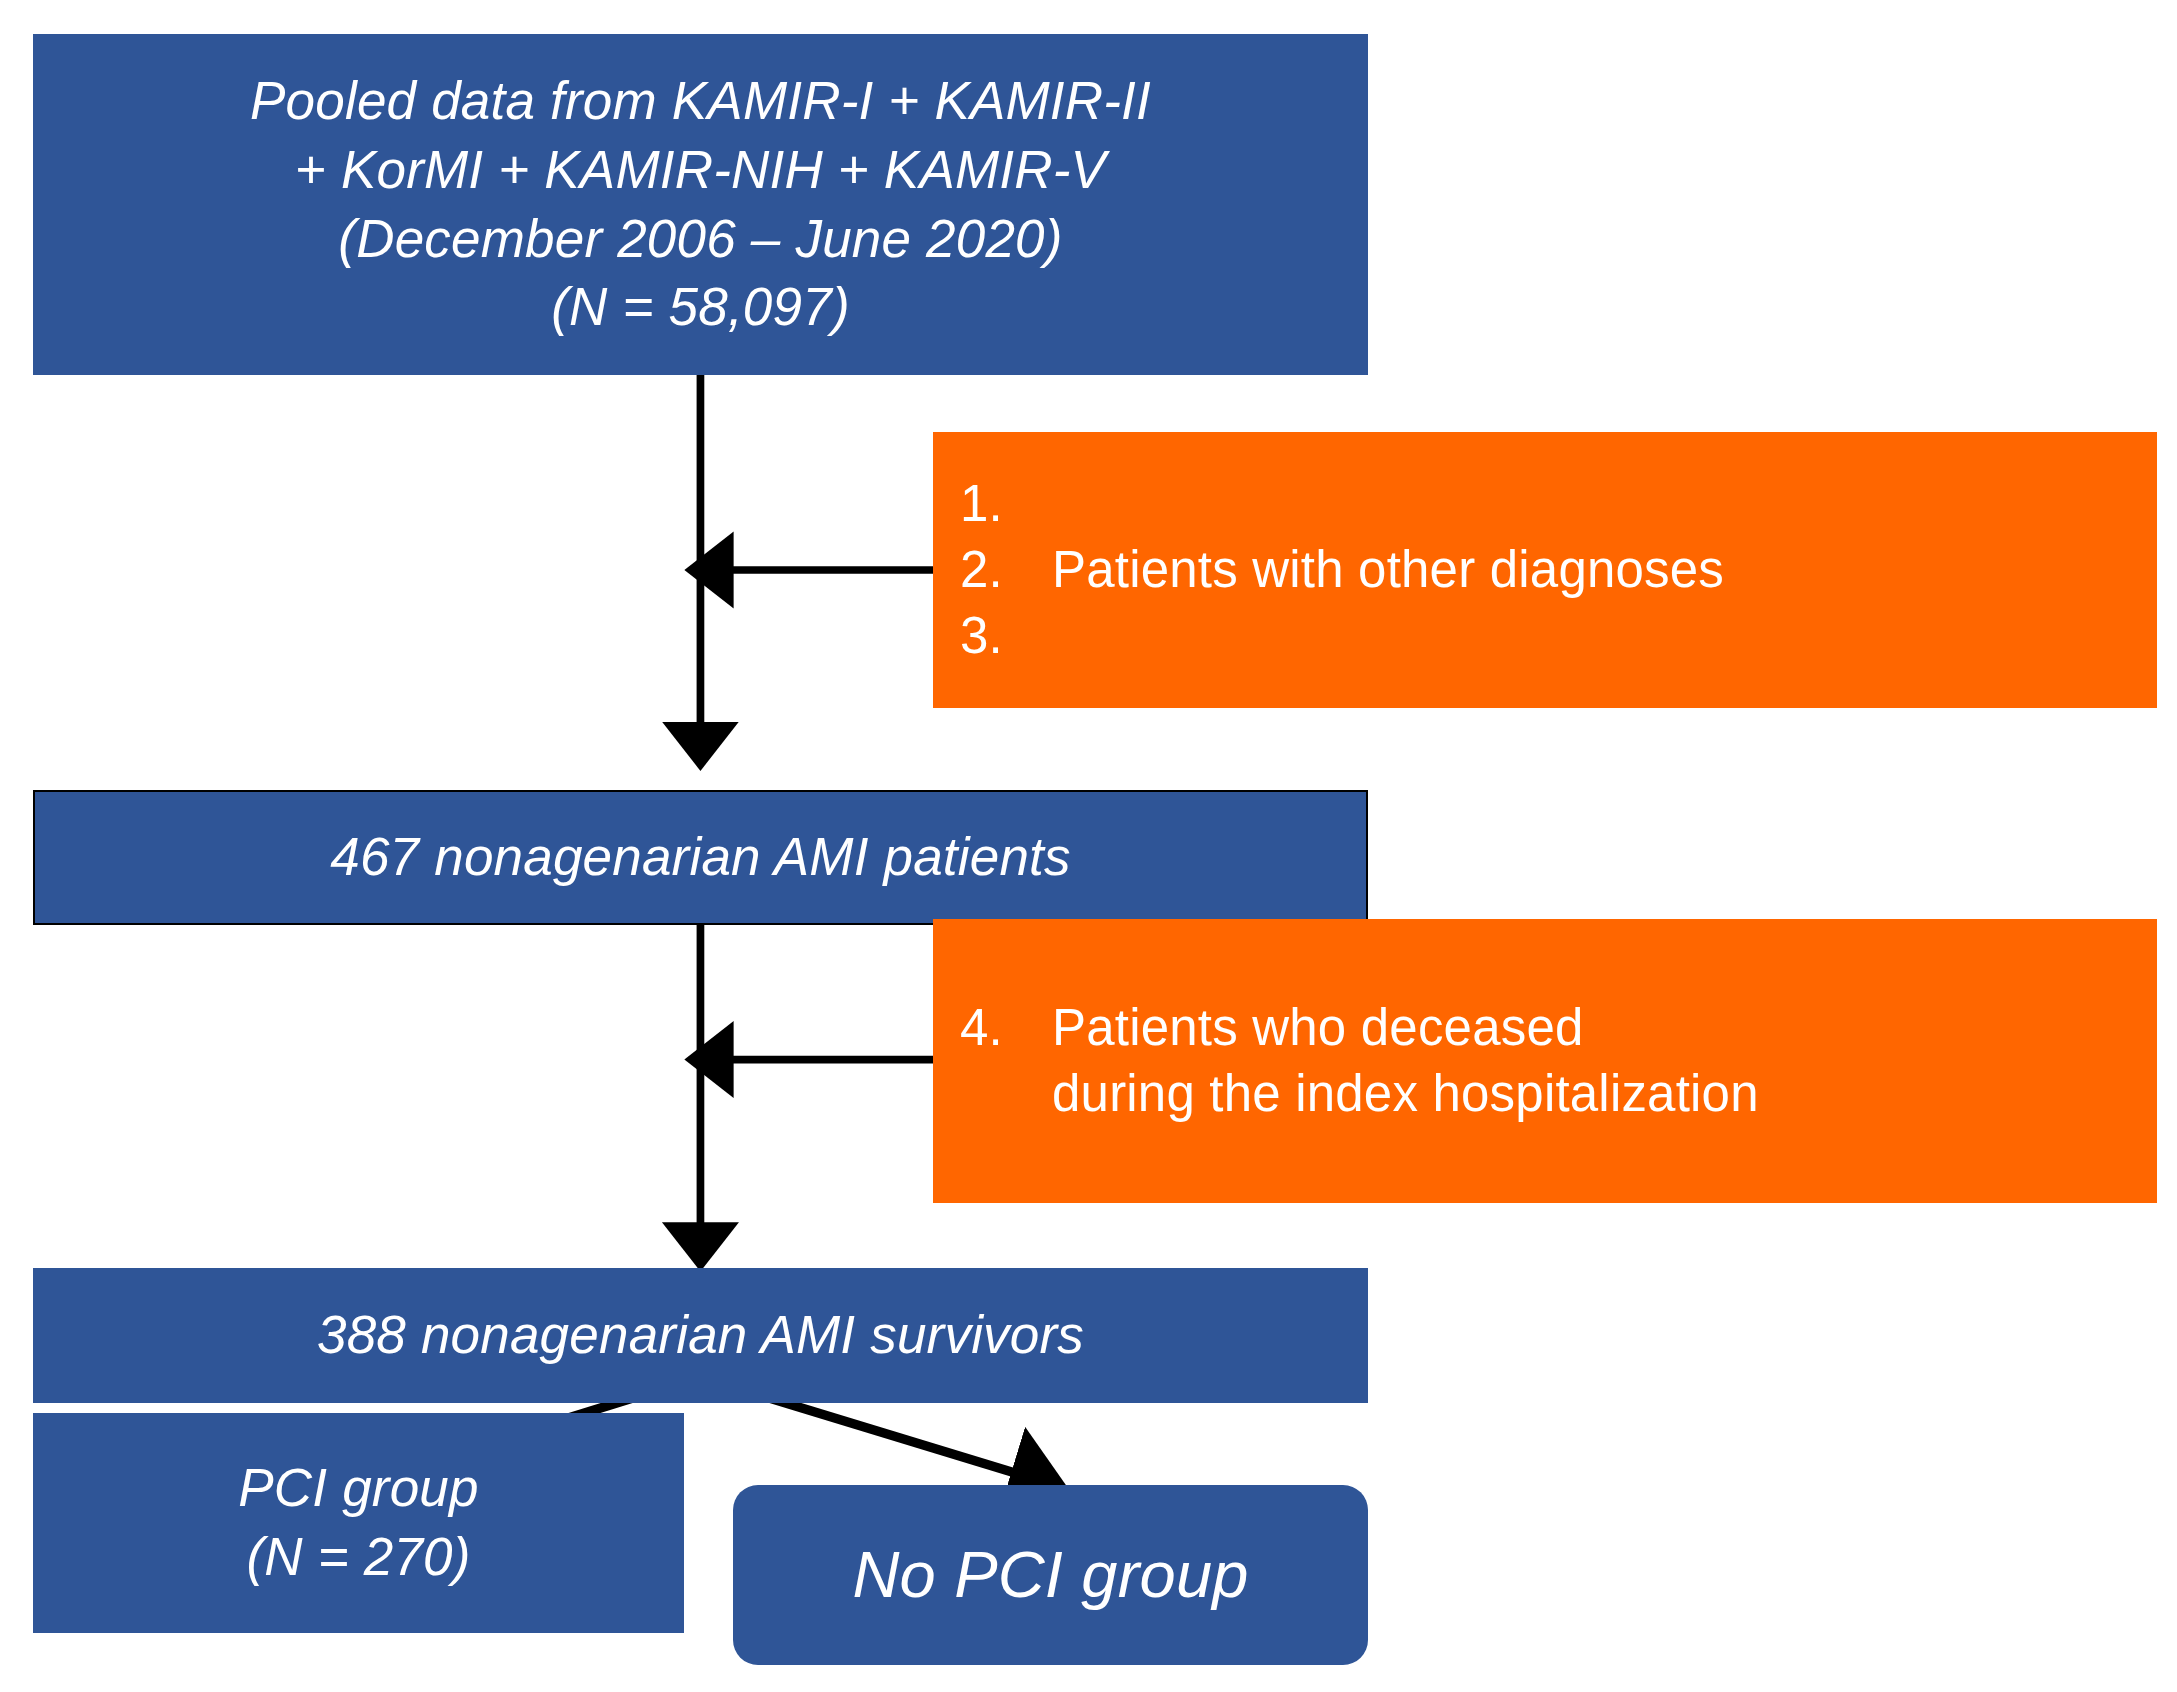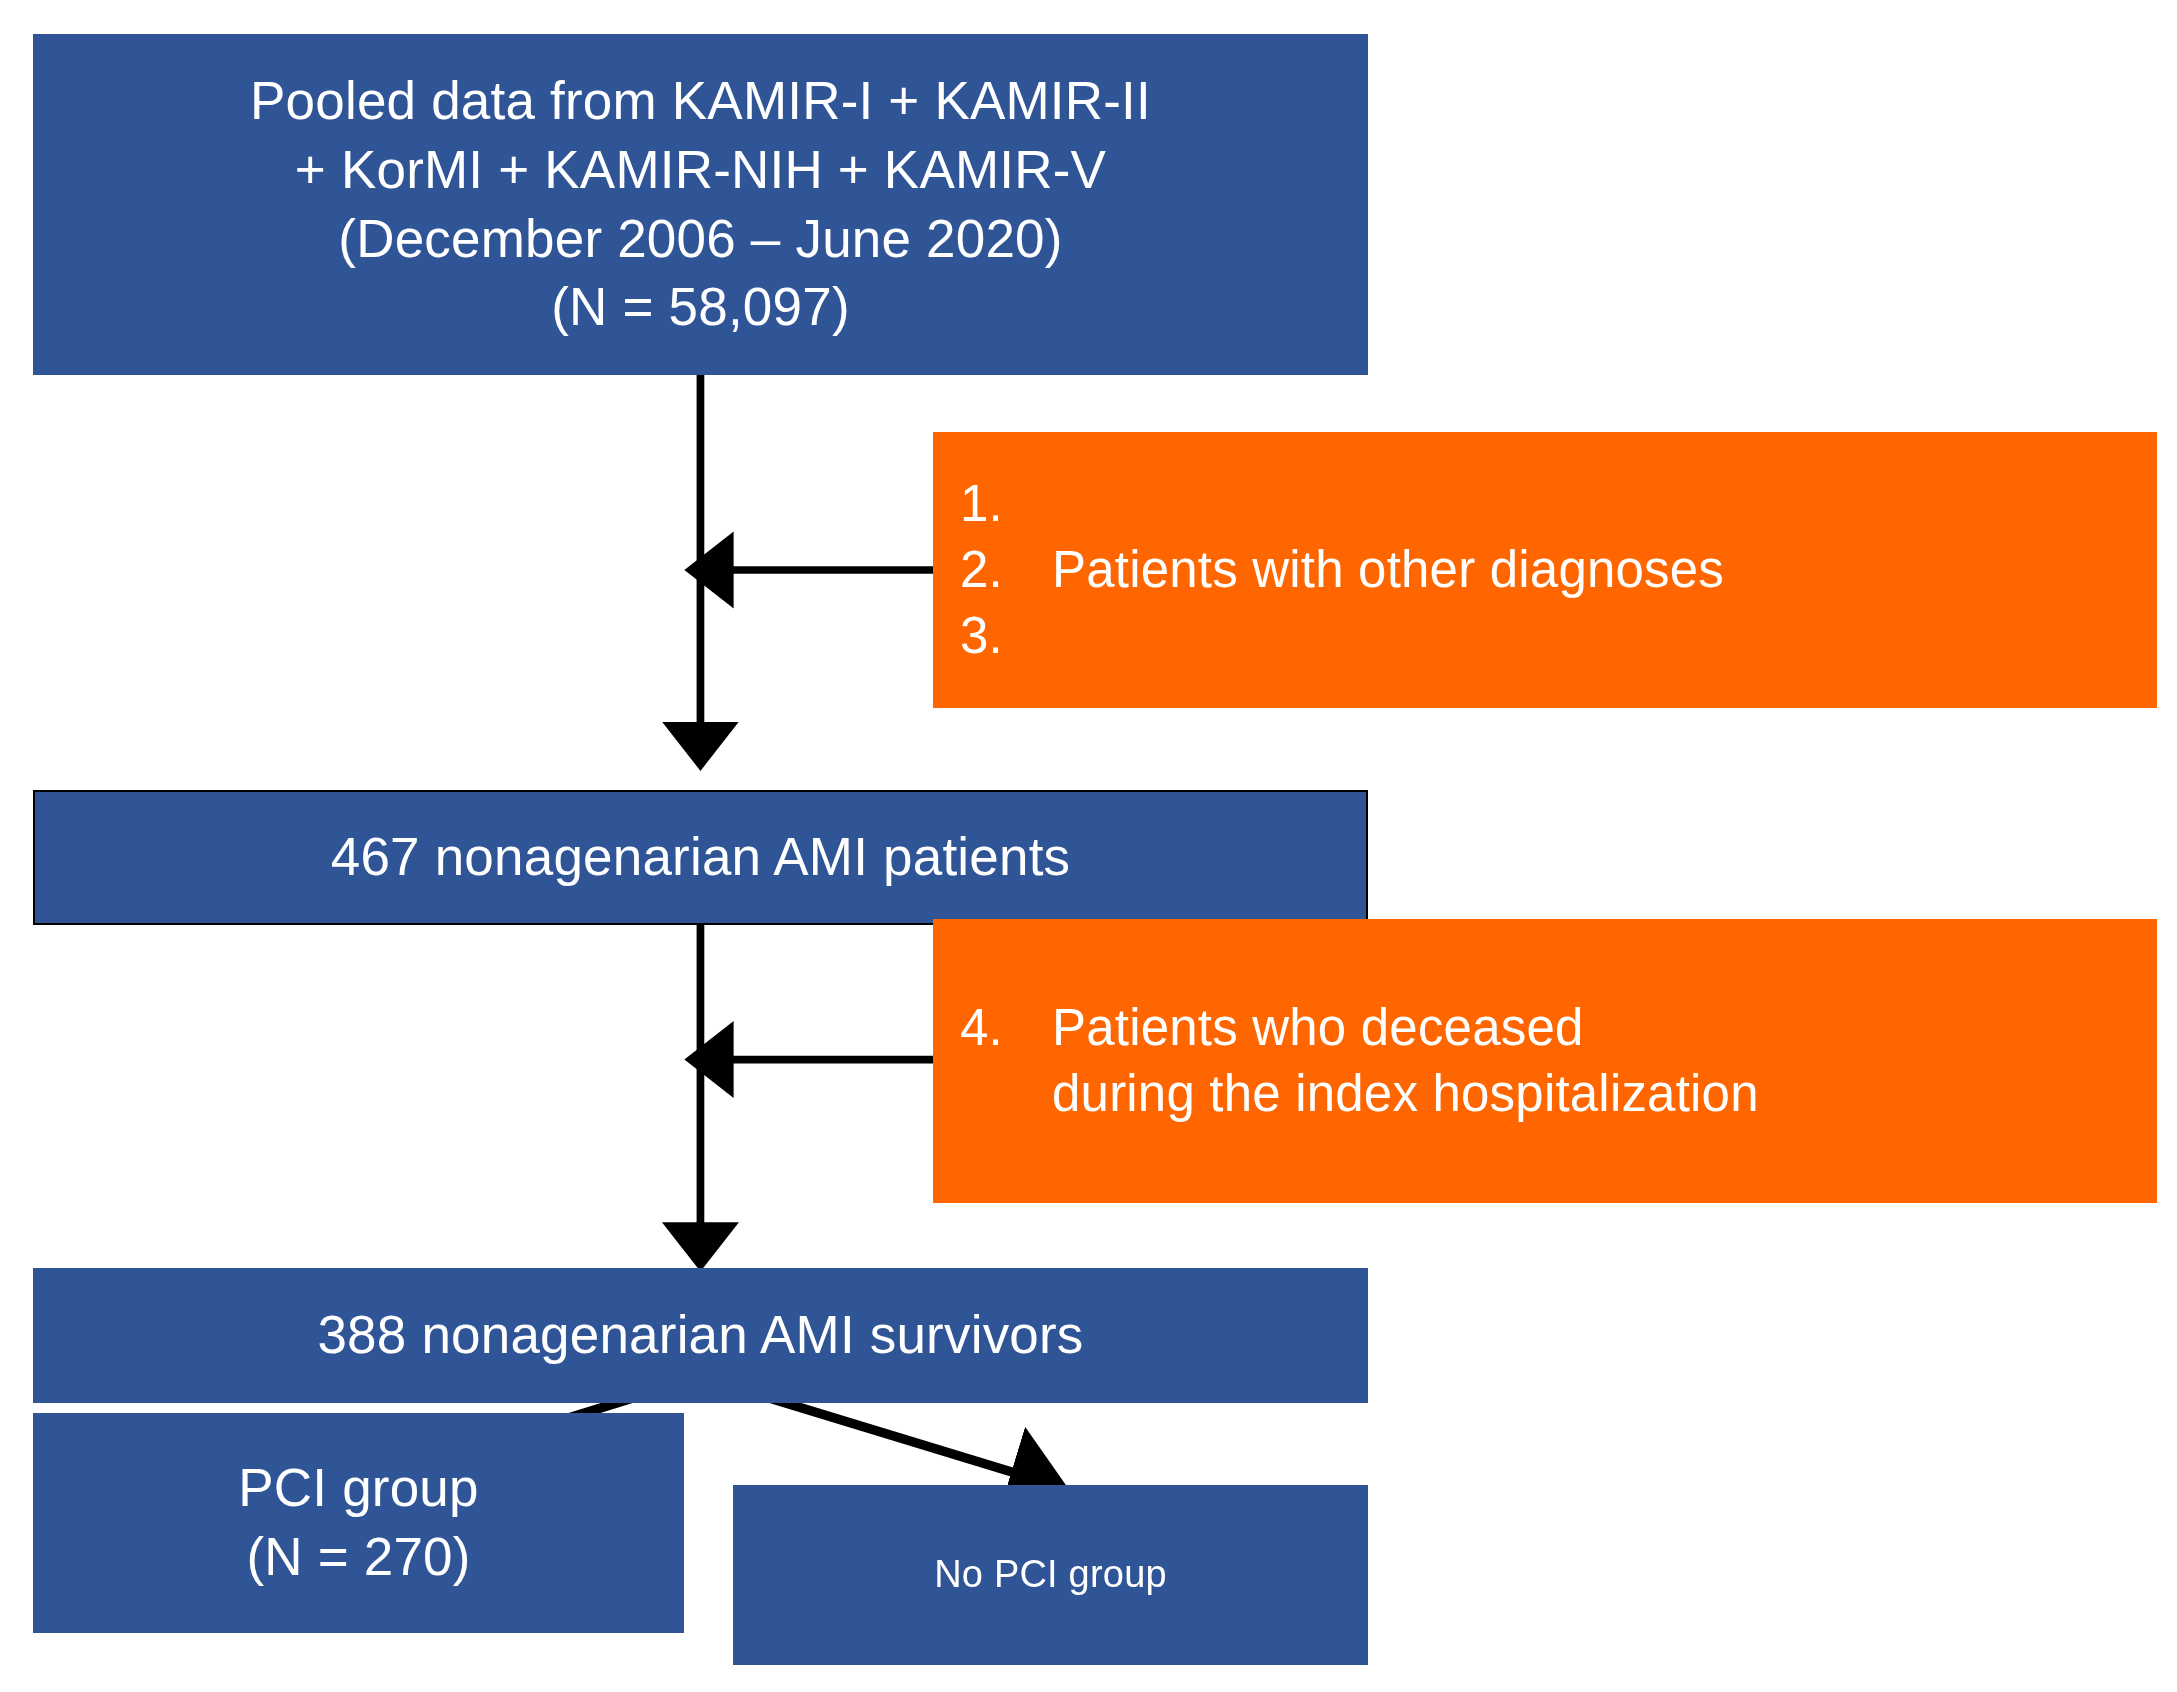--- a/index.html
+++ b/index.html
@@ -37,21 +37,21 @@
     line-height: 1.30;
     letter-spacing: 0.2px;
   }
   .node.blue { background: #2F5597; }
   .node.blue.bordered { border: 2.6px solid #000000; margin-top: 38px; }
   .node.orange {
     background: #FF6600;
     align-items: flex-start;
     text-align: left;
   }
-  .line { display: block; white-space: pre; }
+  .line { display: block; white-space: pre; font-style: italic; }
 
   
   #box-pooled {
     left: 33px; top: 34px; width: 1335px; height: 341px;
     font-size: 53px;
   }
   
   #box-exclusion-1 {
     left: 933px; top: 432px; width: 1224px; height: 276px;
     font-size: 51px;
@@ -75,21 +75,22 @@
     left: 33px; top: 1268px; width: 1335px; height: 135px;
     font-size: 53px;
   }
   
   #box-pci-group {
     left: 33px; top: 1413px; width: 651px; height: 220px;
     font-size: 53px;
   }
   #box-no-pci-group {
     left: 733px; top: 1485px; width: 635px; height: 180px;
-    font-size: 38px;
+    font-size: 65px;
+    border-radius: 25px;
   }
   .listrow {
     display: flex;
     flex-direction: row;
     align-items: flex-start;
     white-space: pre;
   }
   .listnum {
     display: inline-block;
     width: 92px;

